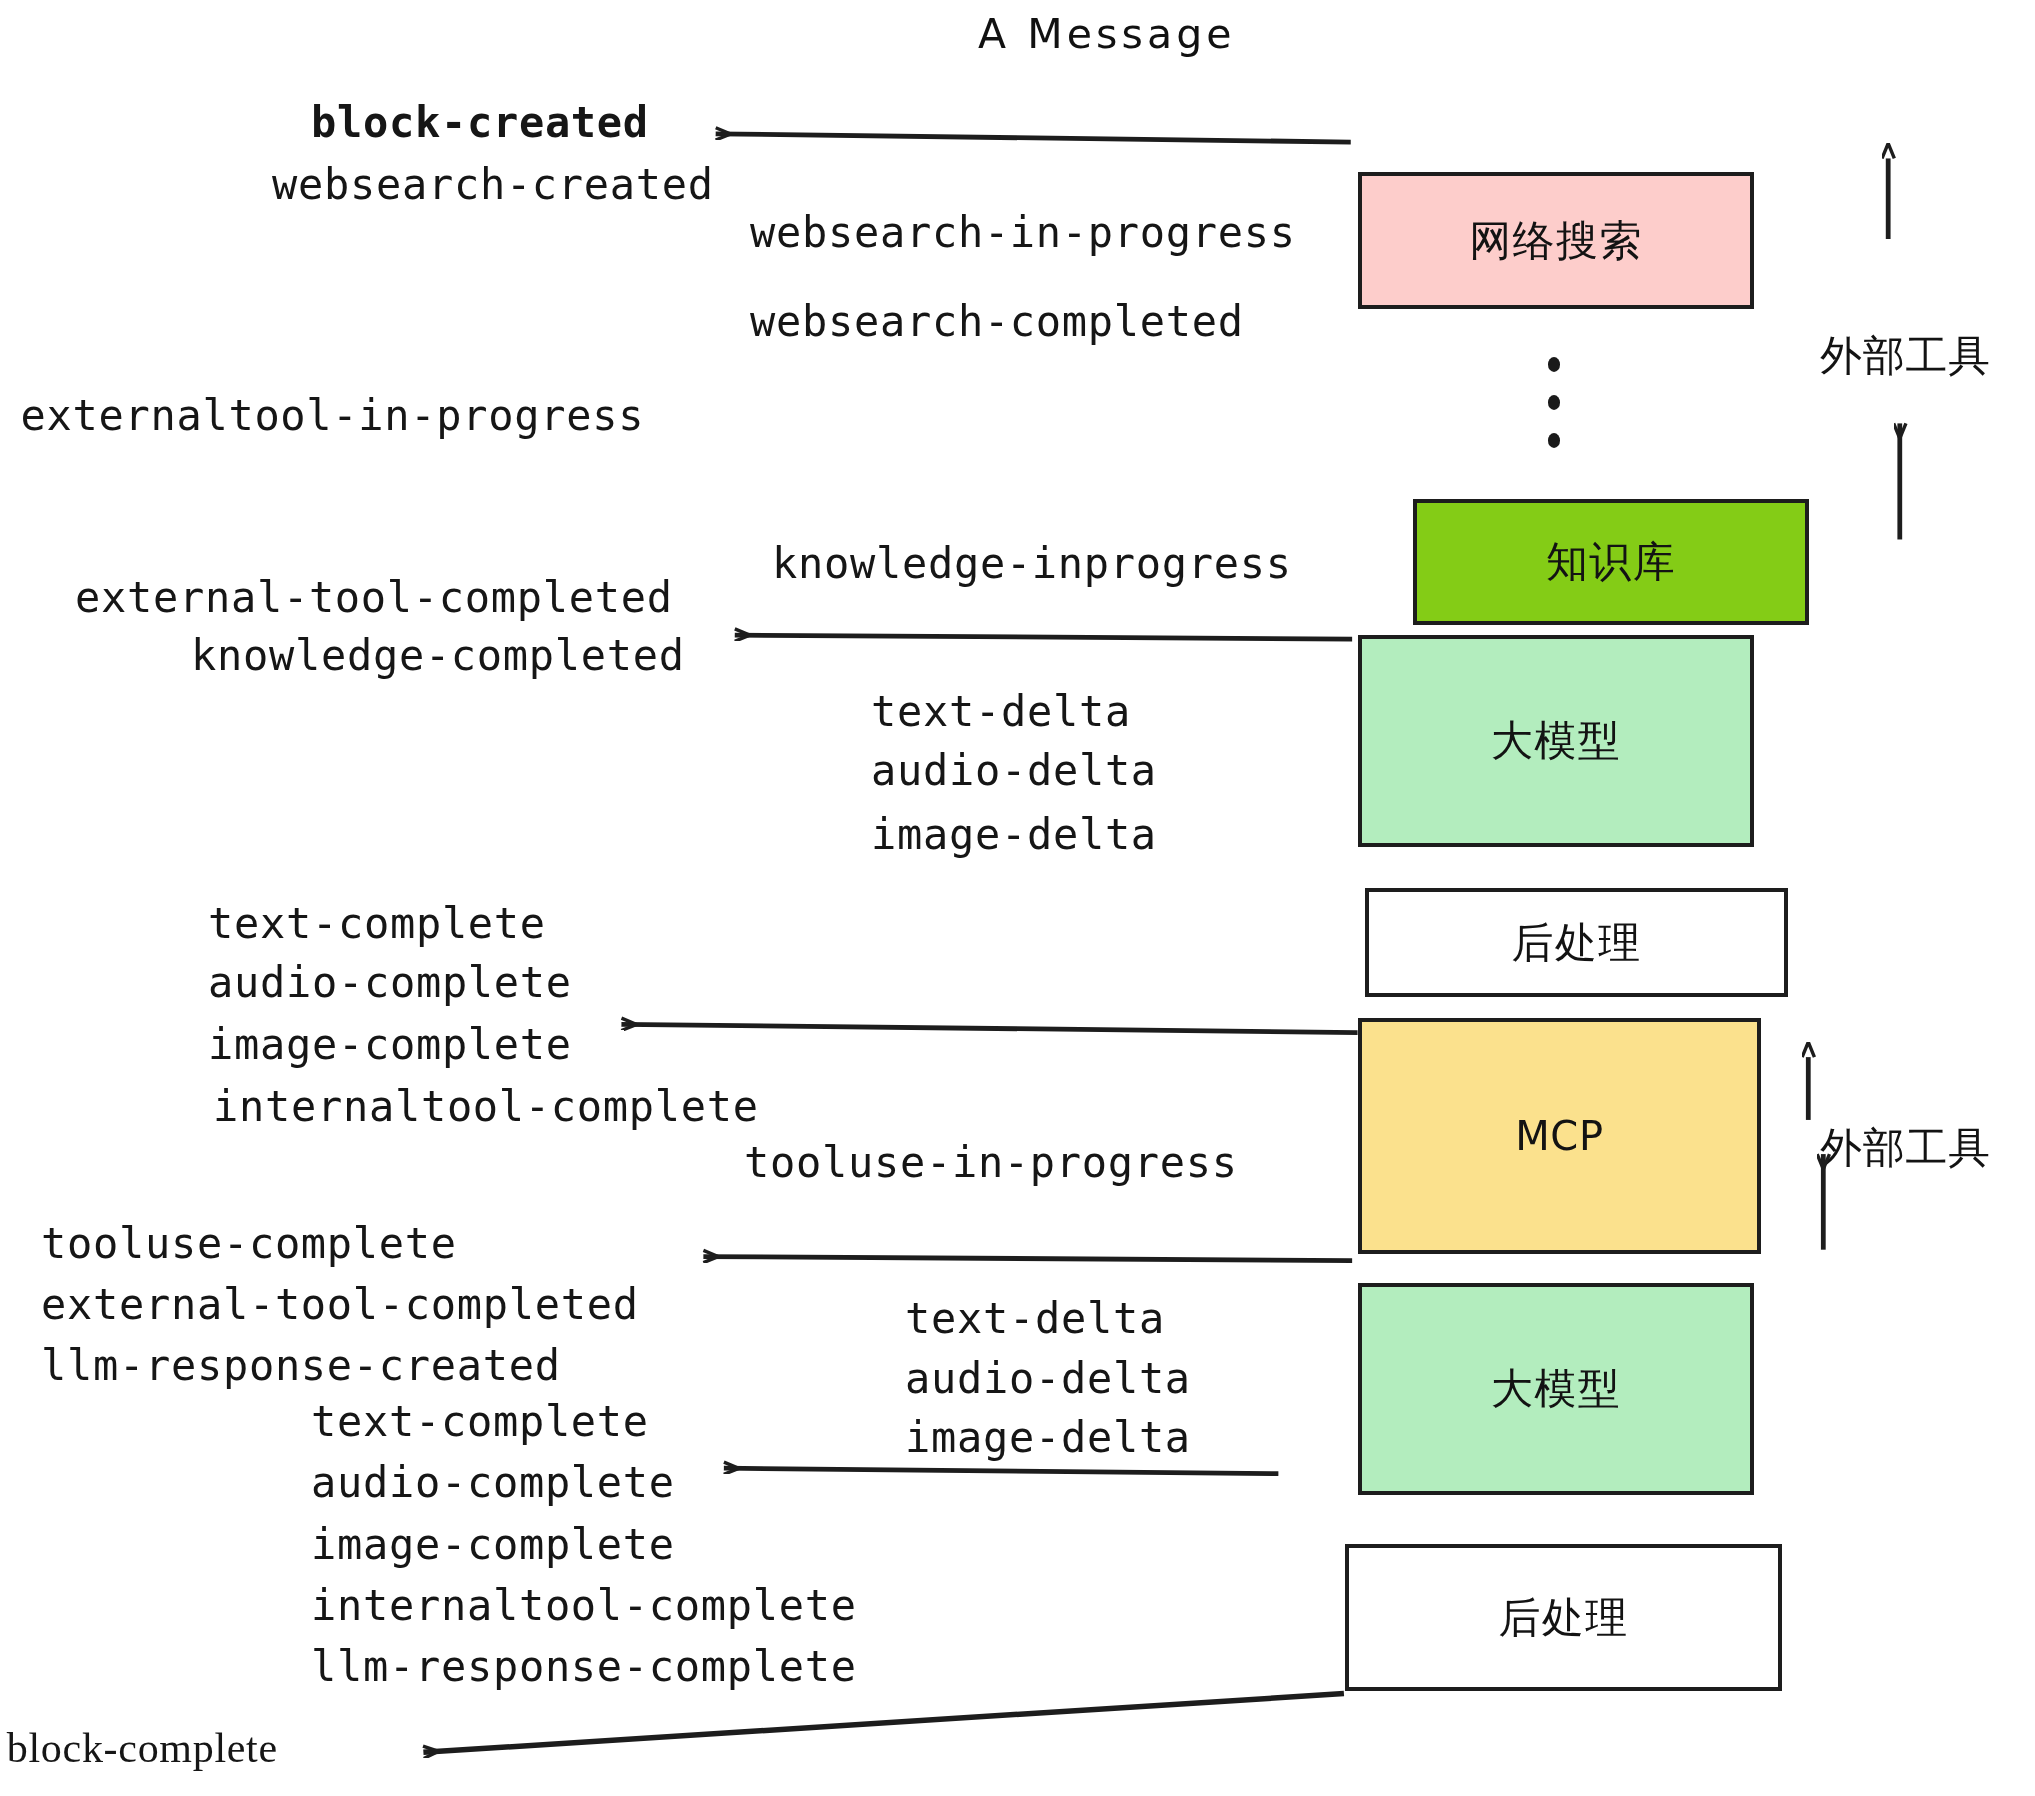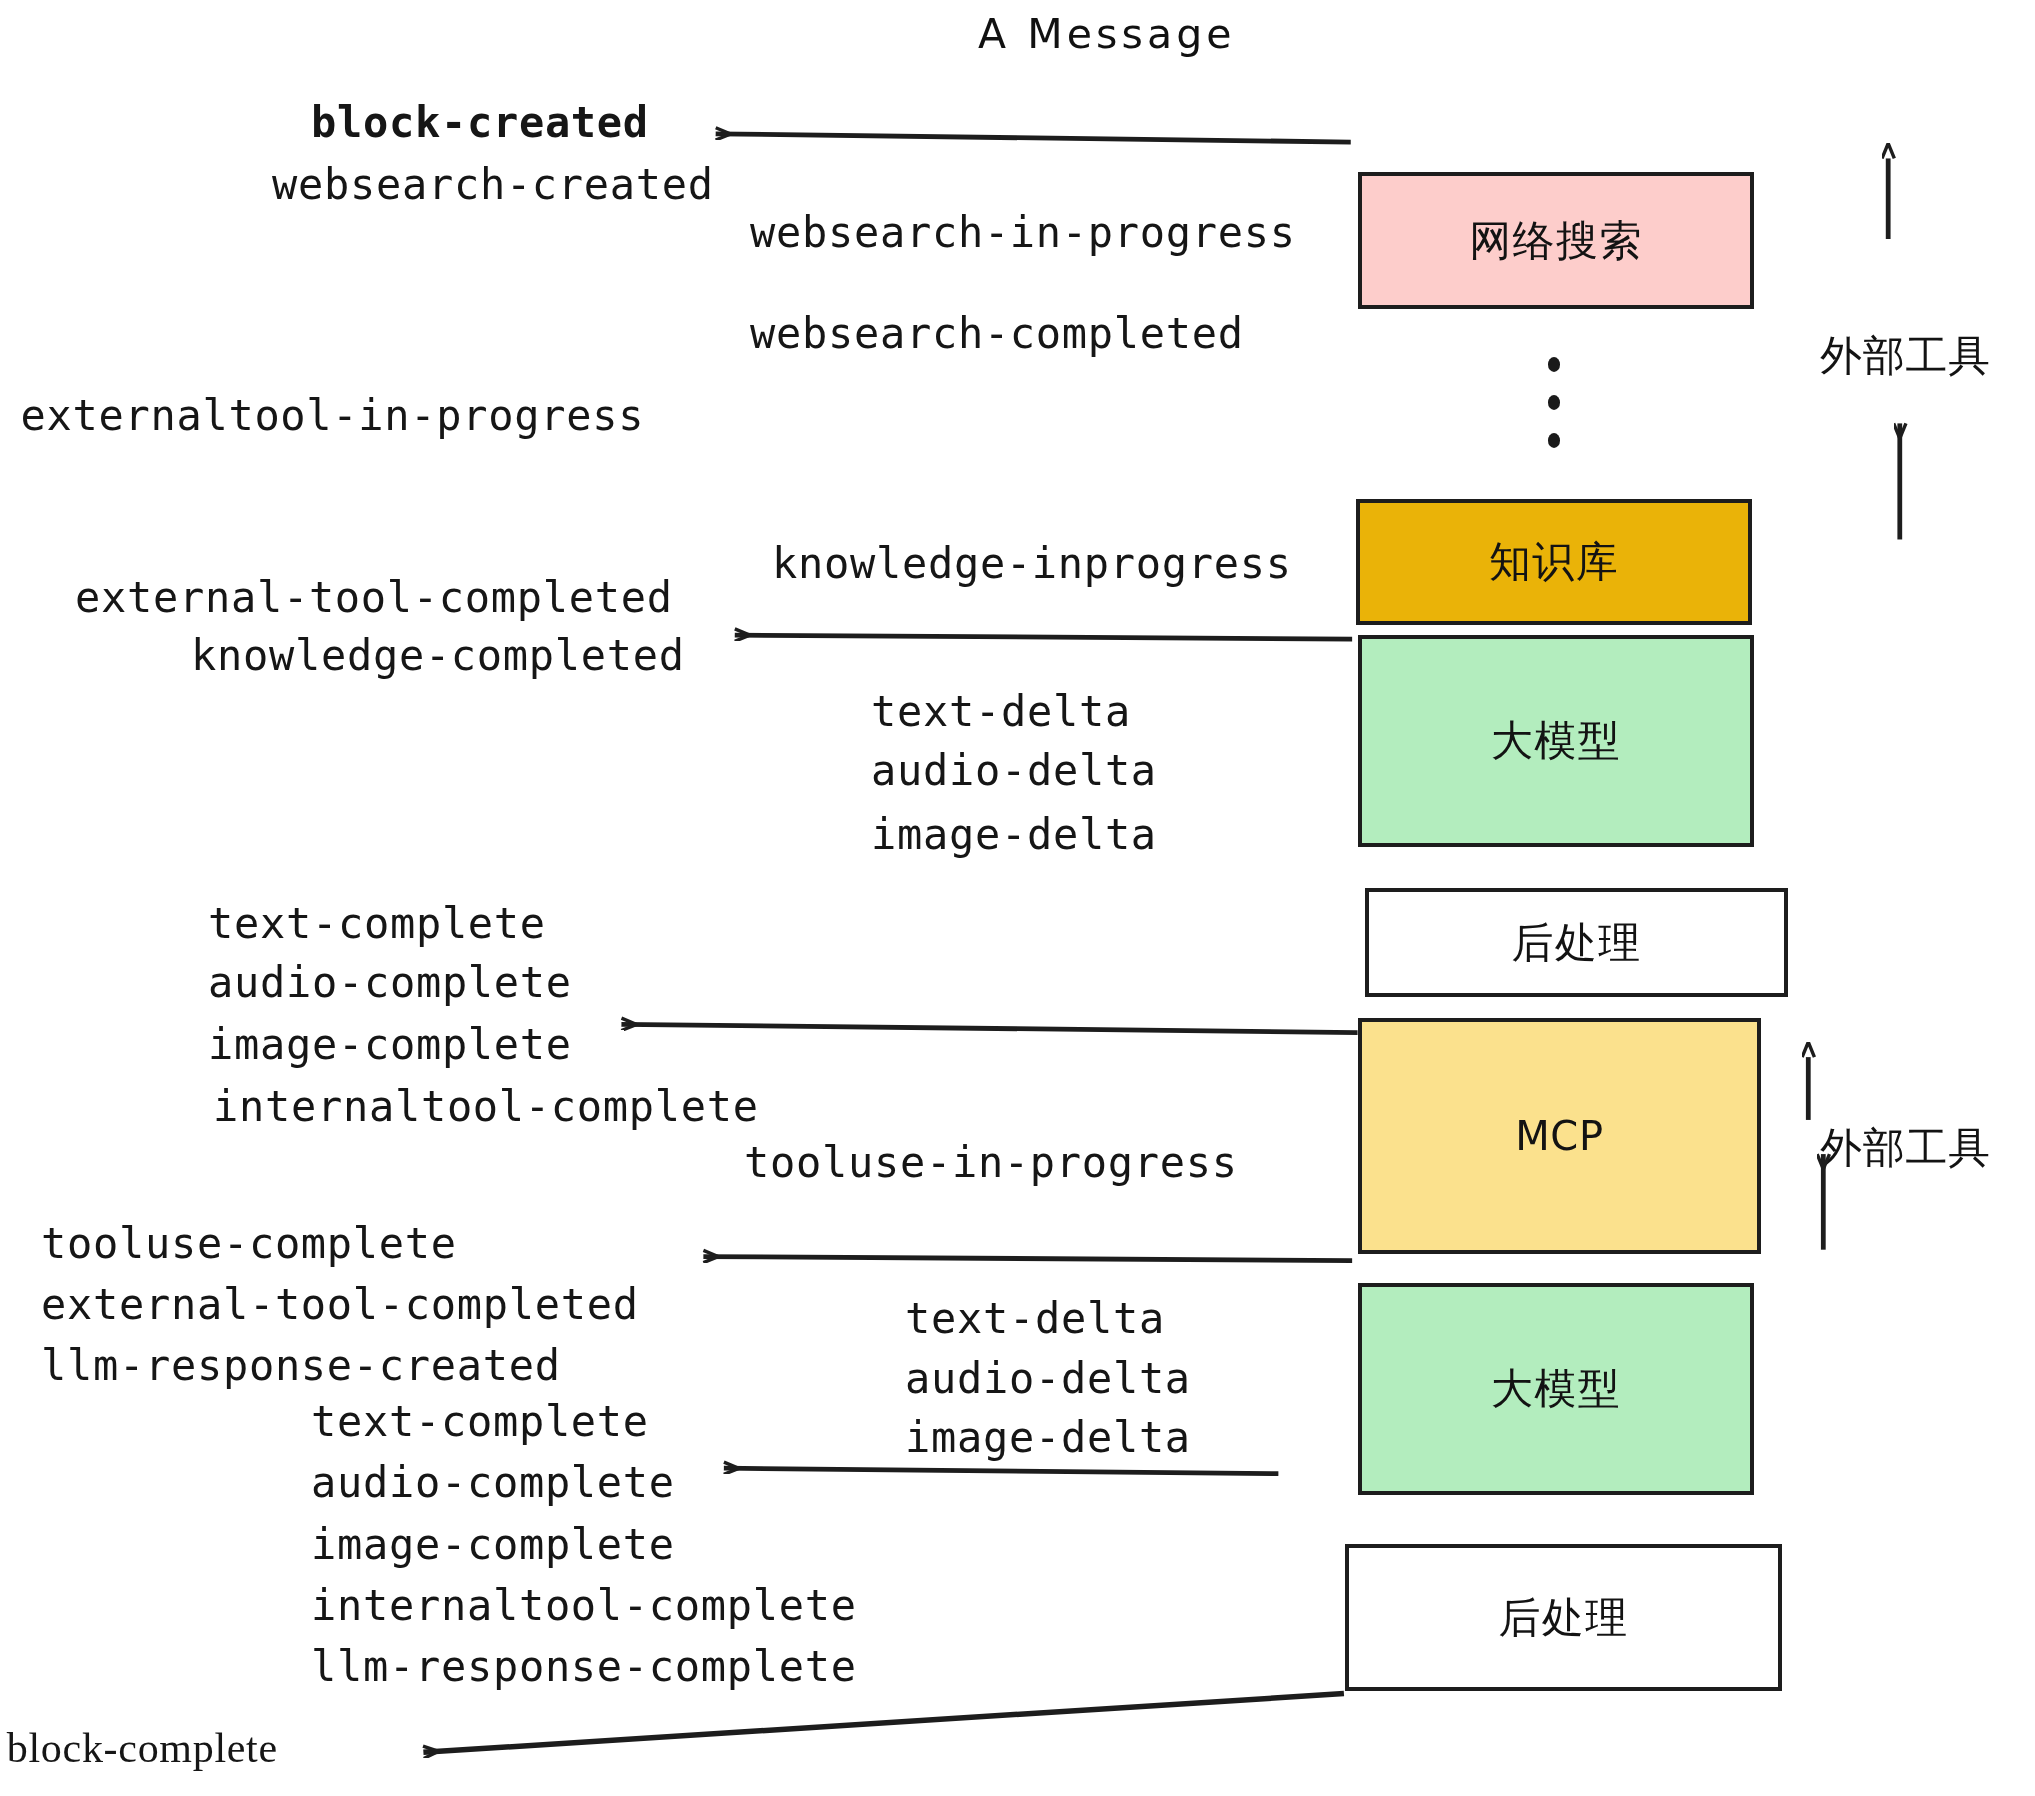--- a/index.html
+++ b/index.html
@@ -69,21 +69,21 @@
 <body>
 
 <div id="canvas">
 
   <div class="ttl" id="title" style="left:978px;top:9.6px;">A Message</div>
 
   <div id="events-layer">
       <div class="ev" style="left: 311px; top: 102px; font-weight: bold;">block-created</div>
       <div class="ev" style="left: 272px; top: 164px;">websearch-created</div>
       <div class="ev" style="left: 750px; top: 212px;">websearch-in-progress</div>
-      <div class="ev" style="left: 750px; top: 301px; margin-top: 12px;">websearch-completed</div>
+      <div class="ev" style="left: 750px; top: 301px;">websearch-completed</div>
       <div class="ev" style="left: 20.5px; top: 395px;">externaltool-in-progress</div>
       <div class="ev" style="left: 772px; top: 543px;">knowledge-inprogress</div>
       <div class="ev" style="left: 75px; top: 577px;">external-tool-completed</div>
       <div class="ev" style="left: 191px; top: 635px;">knowledge-completed</div>
       <div class="ev" style="left: 871px; top: 691px;">text-delta</div>
       <div class="ev" style="left: 871px; top: 750px;">audio-delta</div>
       <div class="ev" style="left: 871px; top: 814px;">image-delta</div>
       <div class="ev" style="left: 208px; top: 903px;">text-complete</div>
       <div class="ev" style="left: 208px; top: 962px;">audio-complete</div>
       <div class="ev" style="left: 208px; top: 1024px;">image-complete</div>
@@ -100,21 +100,21 @@
       <div class="ev" style="left: 311px; top: 1524px;">image-complete</div>
       <div class="ev" style="left: 311px; top: 1585px;">internaltool-complete</div>
       <div class="ev" style="left: 311px; top: 1646px;">llm-response-complete</div>
       <div class="ev" style="left: 6.8px; top: 1727px; font-family: Liberation Serif, serif;">block-complete</div>
     </div>
 
   <div id="boxes-layer">
       <div class="box pink" style="left: 1358px; top: 172px; width: 396px; height: 137px; background: rgb(253, 205, 203);">
         <span>网络搜索</span>
       </div>
-      <div class="box pink" style="left: 1356px; top: 499px; width: 396px; height: 126px; background: #eab308;">
+      <div class="box pink" style="left: 1413px; top: 499px; width: 396px; height: 126px; background: #84cc16;">
         <span>知识库</span>
       </div>
       <div class="box green" style="left: 1358px; top: 635px; width: 396px; height: 212px; background: rgb(179, 237, 190);">
         <span>大模型</span>
       </div>
       <div class="box white" style="left: 1365px; top: 888px; width: 423px; height: 109px; background: rgb(255, 255, 255);">
         <span>后处理</span>
       </div>
       <div class="box yellow mcp" style="left: 1358px; top: 1018px; width: 403px; height: 236px; background: rgb(251, 225, 141);">
         <span>MCP</span>

